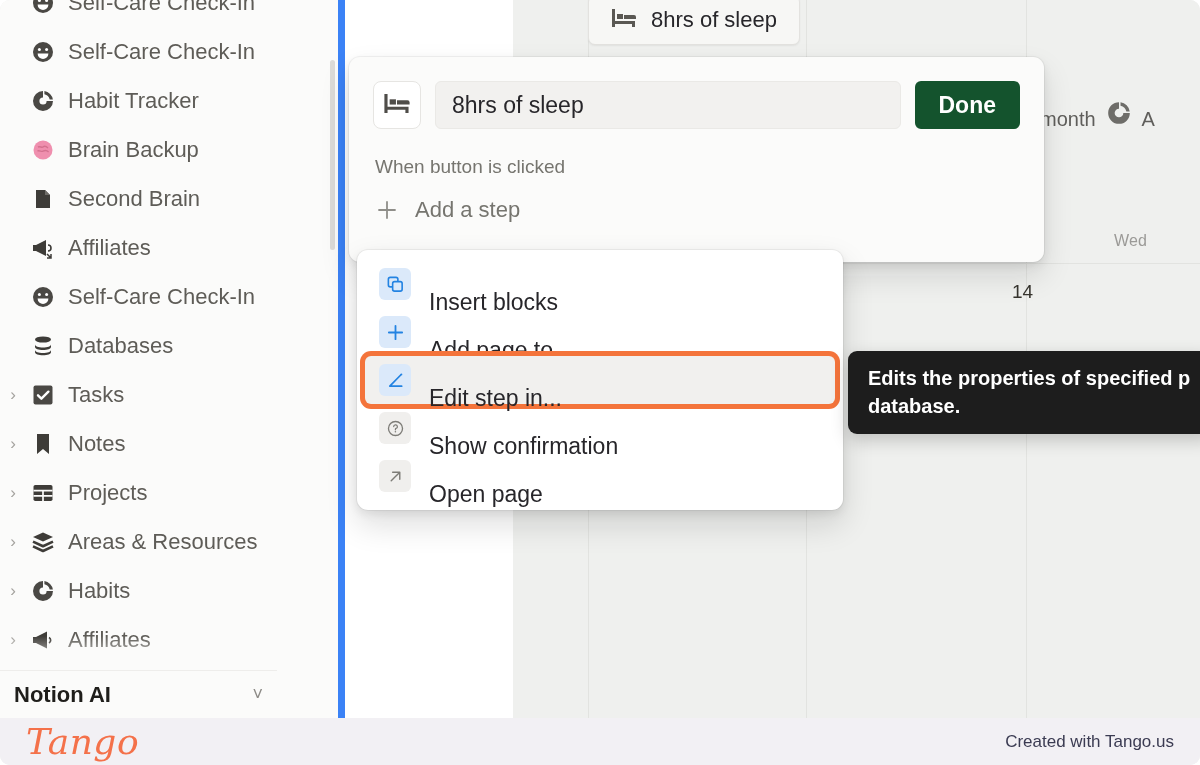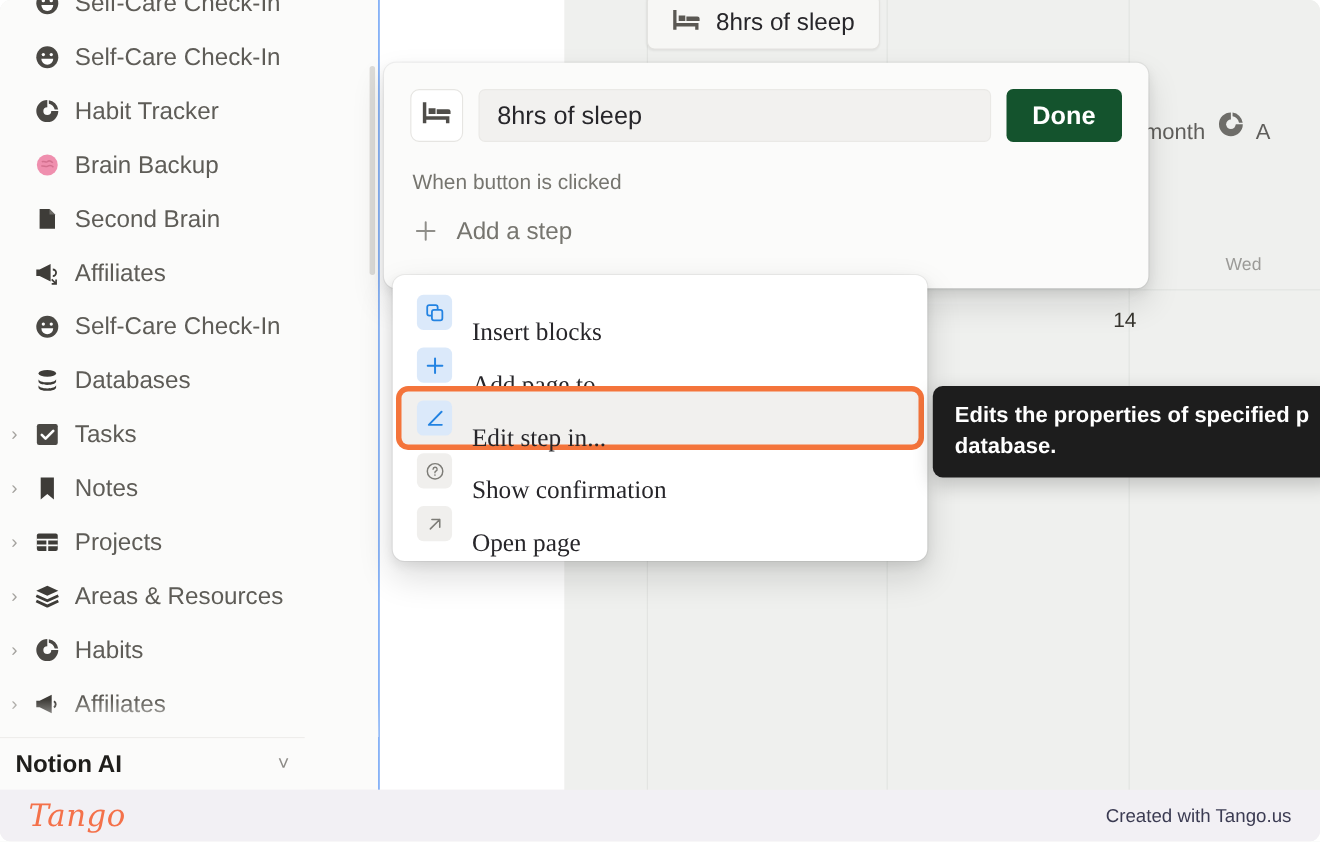--- a/index.html
+++ b/index.html
@@ -81,21 +81,21 @@
     font-size: 22px; color: #27262a;
     font-family: "Liberation Sans", sans-serif;
   }
 
   
   .sidebar {
     position: absolute;
     left: 0; top: 0;
     width: 345px; height: 718px;
     background: #fbfbfa;
-    border-right: 1px solid #3b82f6;
+    border-right: 7px solid #3b82f6;
     overflow: hidden;
   }
   .side-item {
     position: relative;
     display: flex;
     align-items: center;
     height: 49px;
     padding-left: 4px;
     white-space: nowrap;
   }
@@ -259,21 +259,21 @@
   .menu-item .badge {
     width: 32px; height: 32px; flex: 0 0 32px;
     border-radius: 6px;
     display: flex; align-items: center; justify-content: center;
   }
   .menu-item .badge.blue { background: #dbe9fa; }
   .menu-item .badge.grey { background: #f0efed; }
   .menu-item .mlabel {
     font-size: 23px;
     color: #27262a;
-    font-family: Liberation Serif, serif;
+    font-family: Liberation Sans, sans-serif;
     margin-top: 36px;
   }
   .menu-item.selected {
     background: #f1f0ee;
     box-shadow: 0 0 0 5px #f4743b;
   }
 
   
   .tooltip {
     position: absolute;
@@ -295,21 +295,21 @@
     position: absolute;
     left: 0; bottom: 0;
     width: 1200px; height: 47px;
     background: #f2f0f4;
     display: flex; align-items: center;
     padding: 0 26px;
   }
   .tango-logo {
     font-family: "DejaVu Serif", serif;
     font-style: italic;
-    font-size: 28px;
+    font-size: 36px;
     color: #f4714a;
     letter-spacing: 0.5px;
   }
   .tango-credit {
     margin-left: auto;
     font-size: 17px;
     color: #3b3b52;
     font-family: "Liberation Sans", sans-serif;
   }
 </style>

